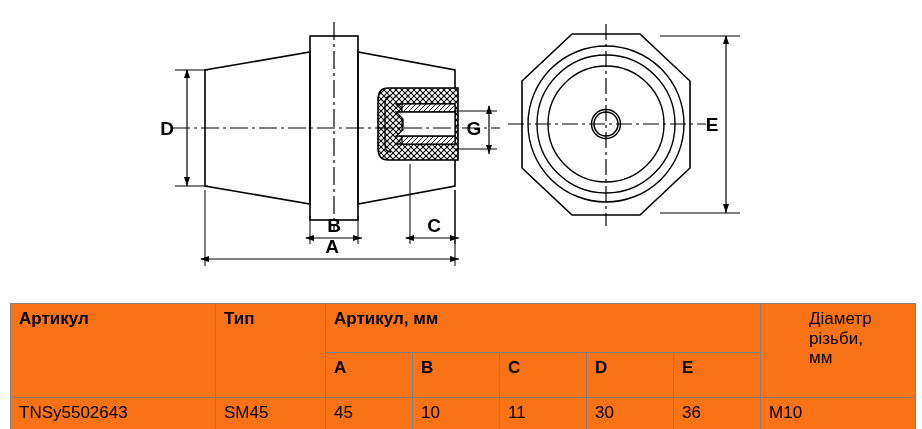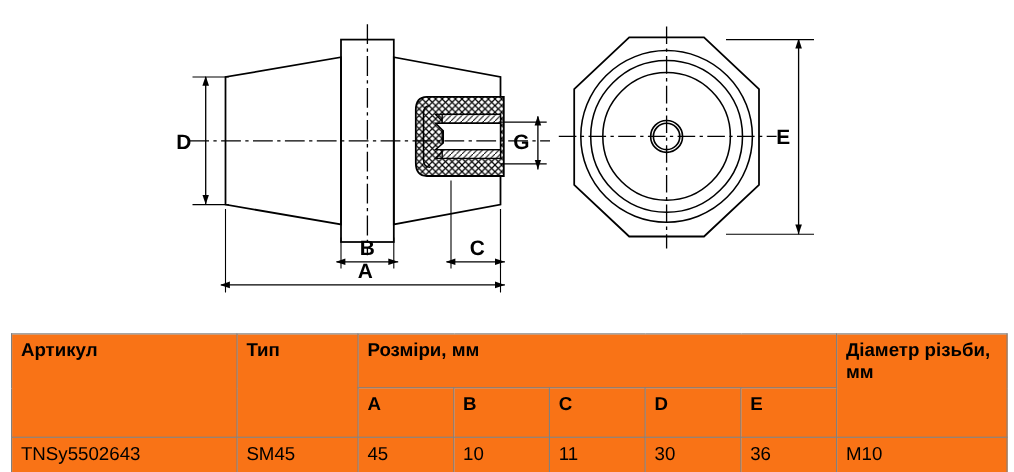--- a/index.html
+++ b/index.html
@@ -60,21 +60,22 @@
   }
   .col-article { width: 205px; }
   .col-type    { width: 110px; }
   .col-dim     { width: 87px; }
   .col-thread  { width: 155px; }
   .row-head-1 td, .row-head-1 th { height: 38px; }
   .row-head-2 td, .row-head-2 th { height: 34px; }
   .row-data td { height: 30px; }
   .thread-head-inner {
     display: block;
-    font-weight: bold;
+    font-weight: normal;
+    margin-left: 40px;
   }
   .dim-letter { font-weight: bold; }
   
   text.dimlabel {
     font-family: "Liberation Sans", sans-serif;
     font-size: 19px;
     font-weight: bold;
     fill: #000;
   }
 </style>
@@ -201,21 +202,21 @@
         <col class="col-dim">
         <col class="col-dim">
         <col class="col-dim">
         <col class="col-dim">
         <col class="col-thread">
       </colgroup>
       <thead>
         <tr class="row-head-1">
           <th rowspan="2">Артикул</th>
           <th rowspan="2">Тип</th>
-          <th colspan="5">Розміри, мм</th>
+          <th colspan="5">Артикул, мм</th>
           <th rowspan="2">
             <span class="thread-head-inner">Діаметр різьби,</span>
             <span class="thread-head-inner">мм</span>
           </th>
         </tr>
         <tr class="row-head-2">
           <th class="dim-letter">A</th>
           <th class="dim-letter">B</th>
           <th class="dim-letter">C</th>
           <th class="dim-letter">D</th>

